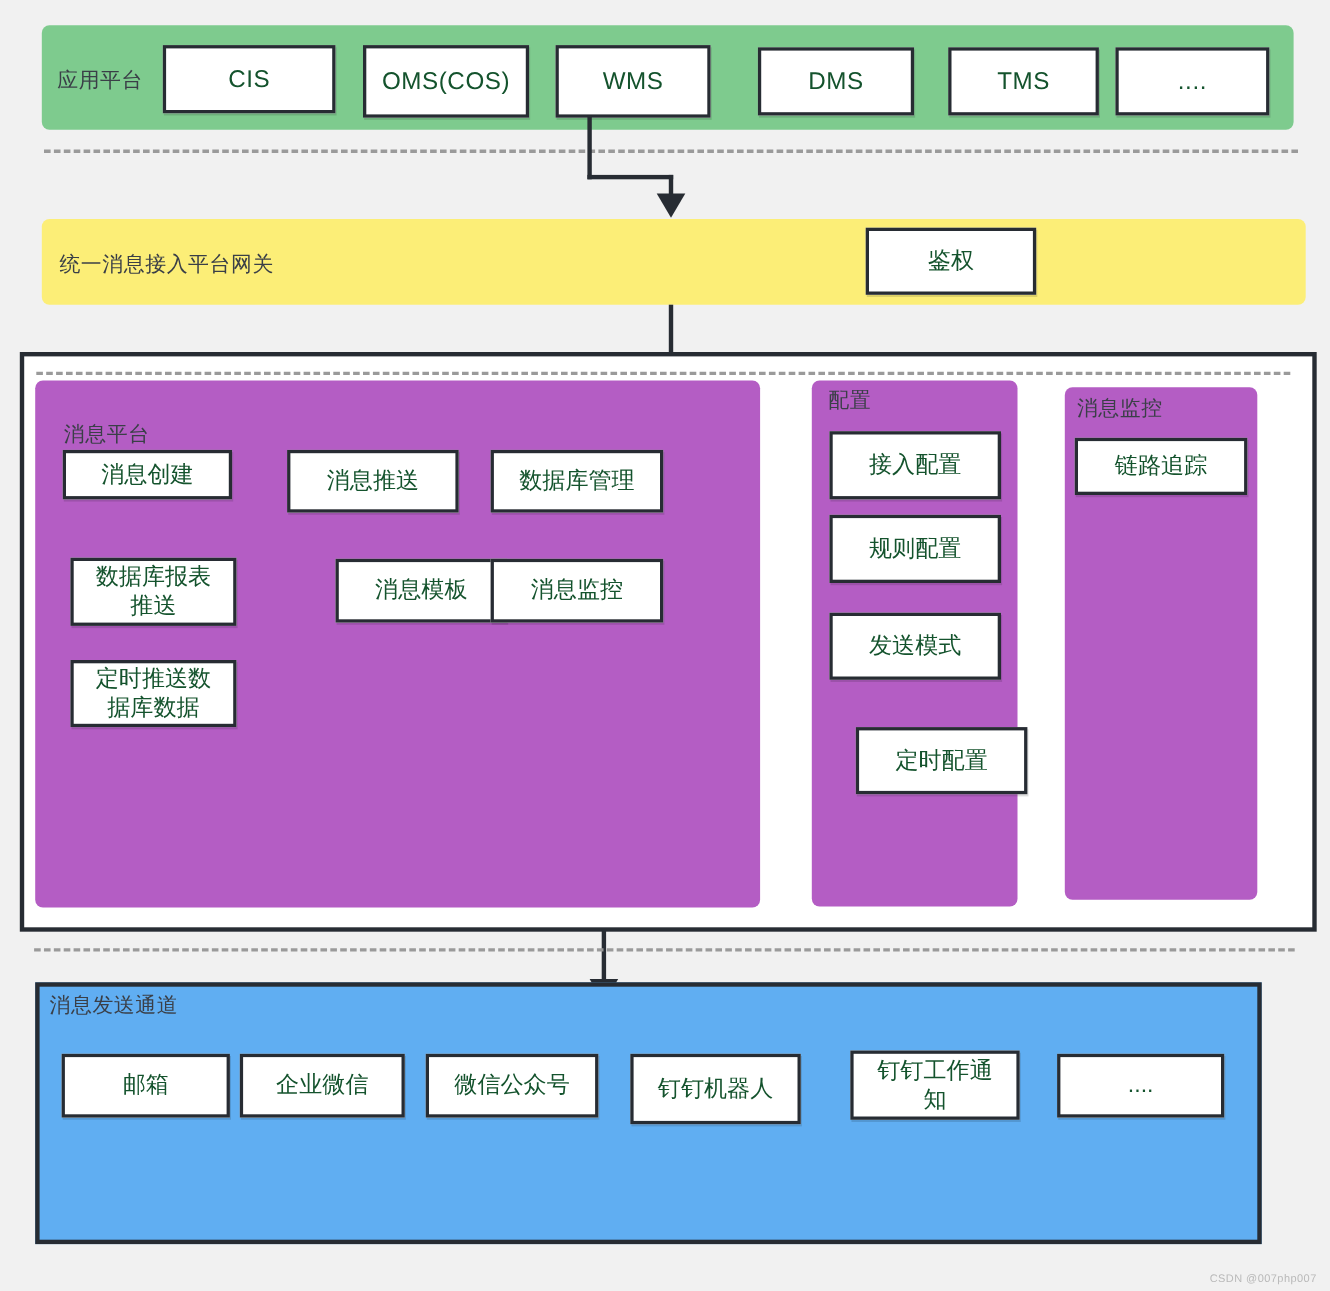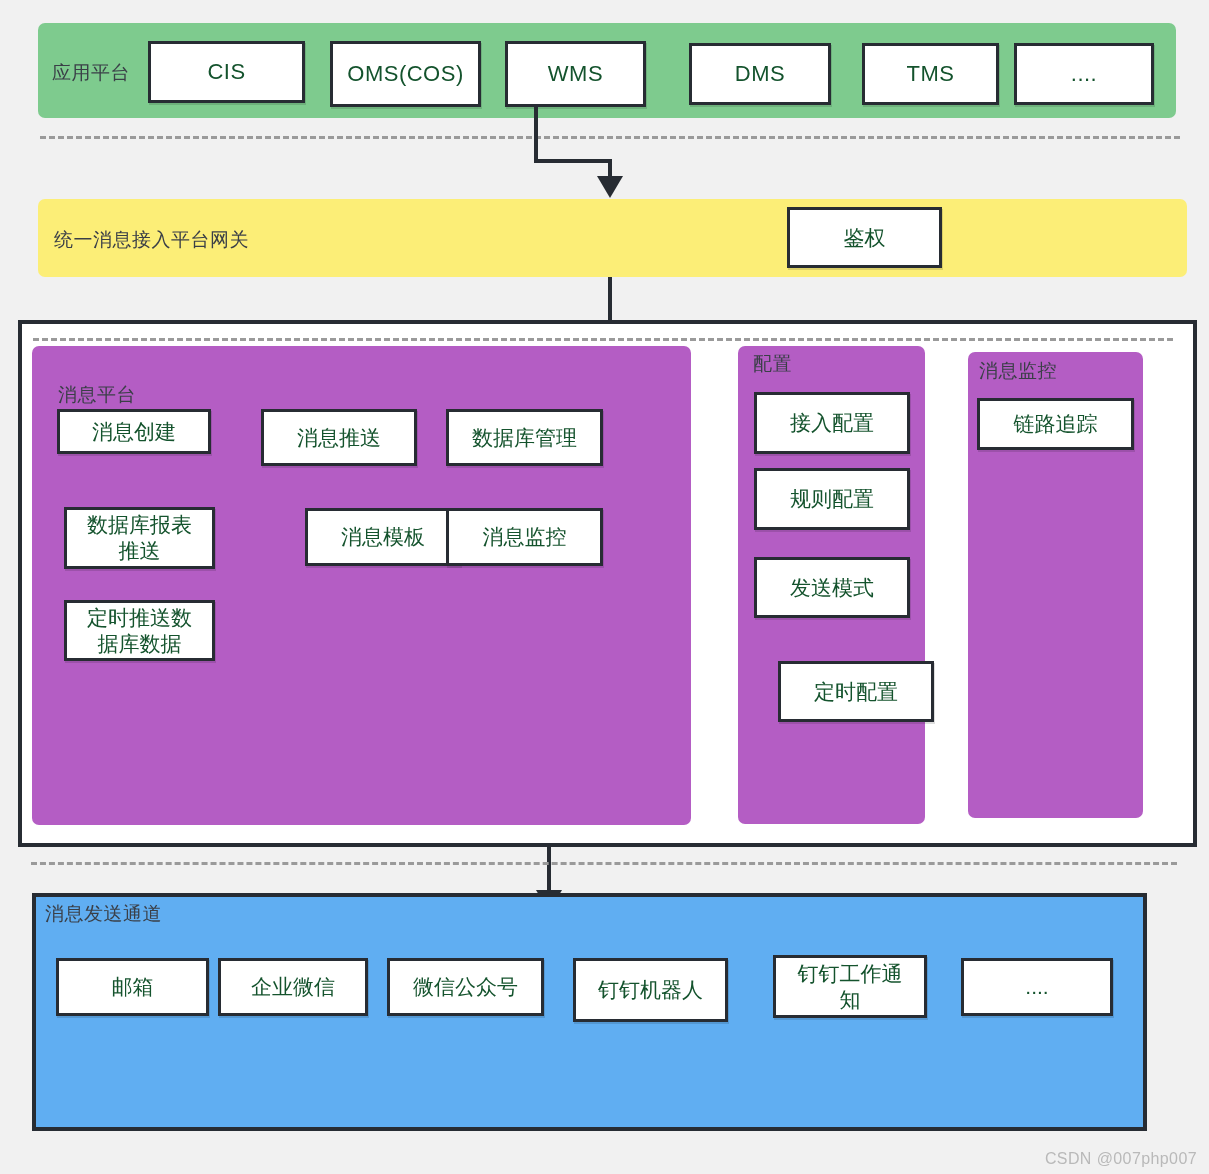--- a/index.html
+++ b/index.html
@@ -89,21 +89,21 @@
     width: 0; height: 0;
     border-left: 13px solid transparent;
     border-right: 13px solid transparent;
     border-top: 22px solid #272c33;
   }
 
   #watermark {
     position: absolute;
     right: 12px;
     bottom: 6px;
-    font-size: 16px;
+    font-size: 10px;
     color: #b9b9b9;
     letter-spacing: .4px;
     font-family: "Liberation Sans", "DejaVu Sans", sans-serif;
   }
 </style>
 </head>
 <body>
 
 <div id="stage">
 

